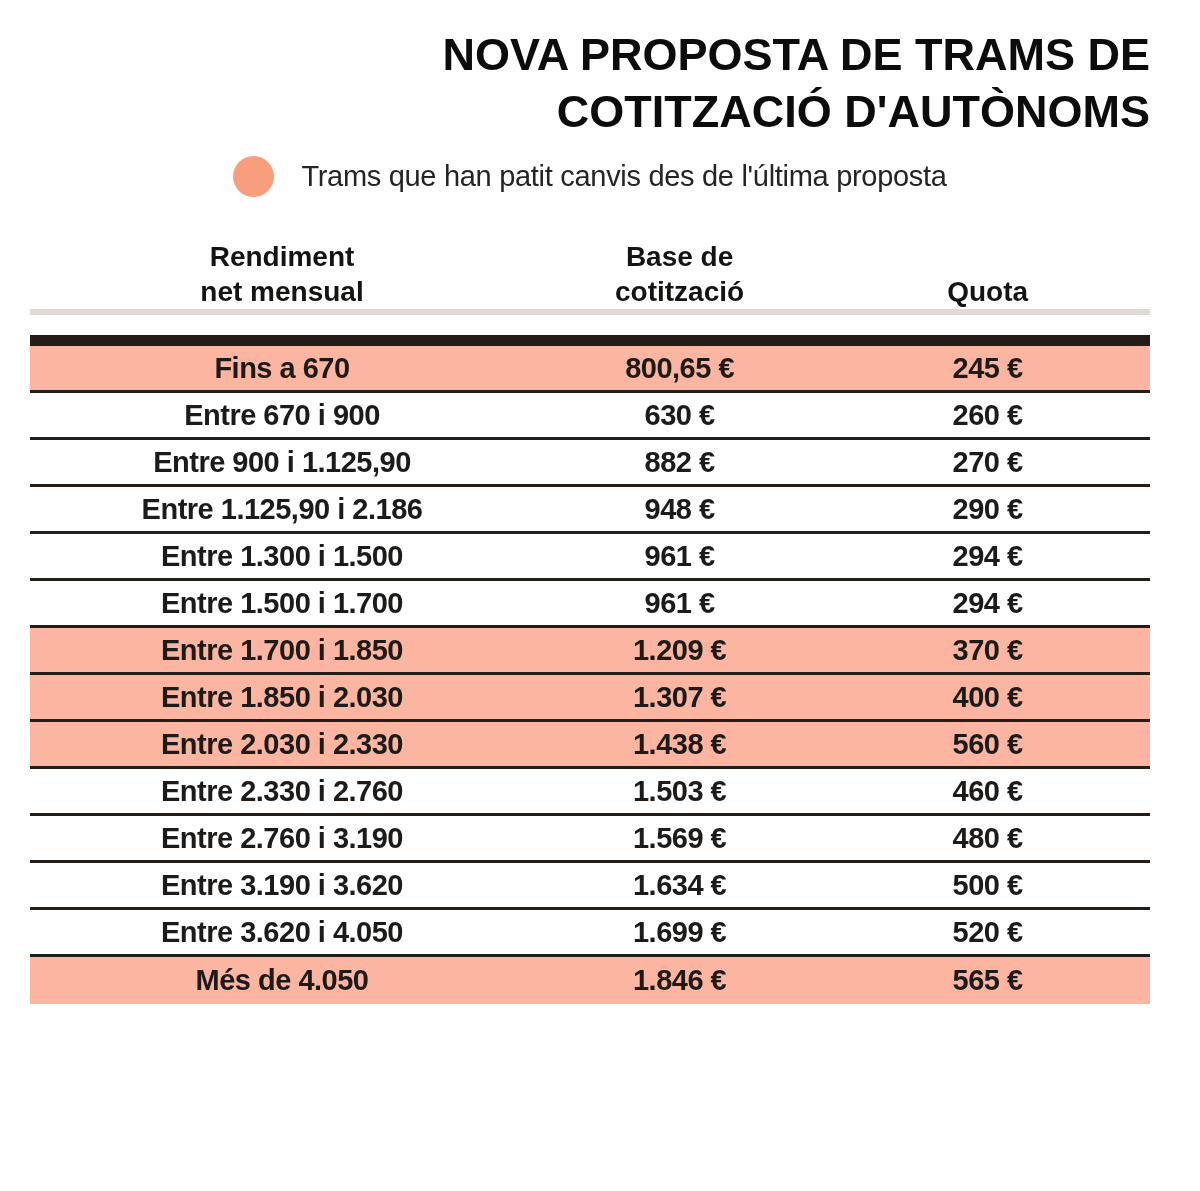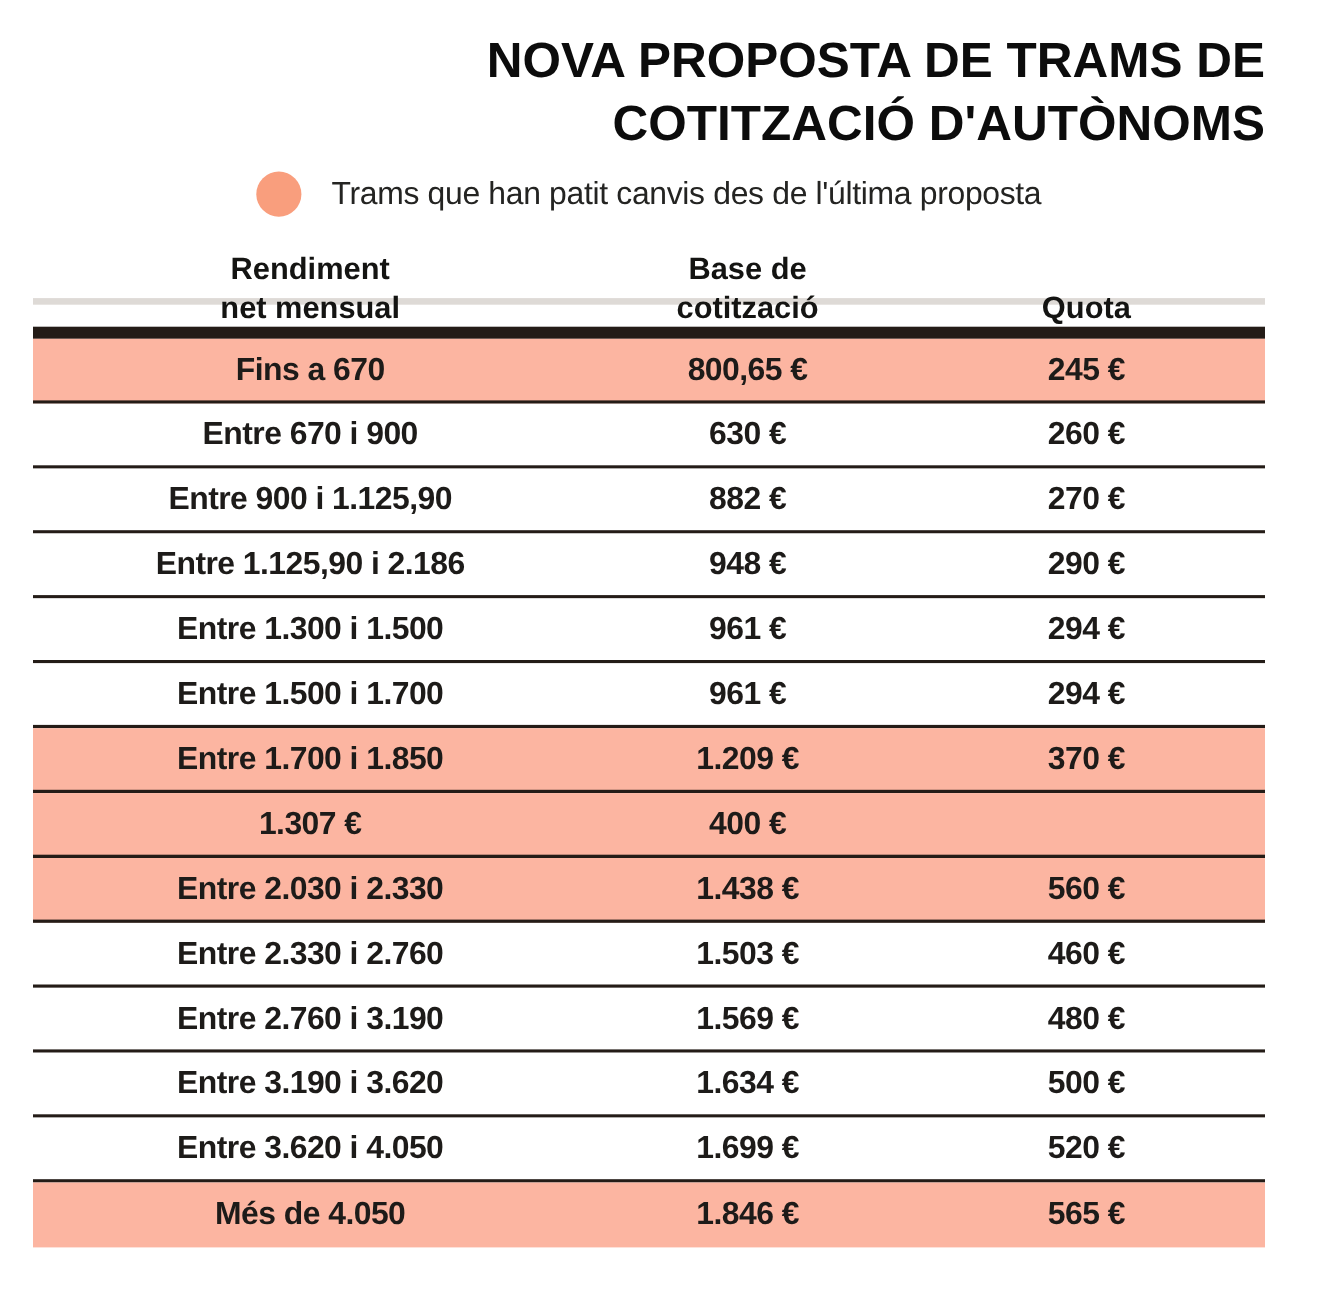--- a/index.html
+++ b/index.html
@@ -45,26 +45,26 @@
     background: var(--dot);
     flex: 0 0 auto;
   }
   .legend-text {
     font-size: 29px;
     font-weight: normal;
     color: #242422;
     letter-spacing: -0.3px;
   }
   .thead {
-    margin-top: 30px;
+    margin-top: 42px;
     position: relative;
     display: grid;
     grid-template-columns: 45% 26% 29%;
     align-items: end;
-    padding-bottom: 0;
+    padding-bottom: 26px;
   }
   .header-underline {
     position: absolute;
     left: 0; right: 0;
     bottom: 20px;
     height: 6px;
     background: #dedad6;
     z-index: 0;
   }
   .th {
@@ -78,21 +78,21 @@
     color: #141412;
   }
   .thick-rule {
     height: 11px;
     background: var(--rule);
   }
   .row {
     display: grid;
     grid-template-columns: 45% 26% 29%;
     align-items: center;
-    height: 59px;
+    height: 47px;
     border-bottom: 3px solid var(--rule);
     background: #ffffff;
   }
   .row:last-child { border-bottom: none; }
   .row.hl { background: var(--highlight); }
   .cell {
     text-align: center;
     font-size: 29px;
     font-weight: bold;
     letter-spacing: -0.5px;
@@ -153,20 +153,21 @@
         <div class="cell">Entre 1.500 i 1.700</div>
         <div class="cell">961 €</div>
         <div class="cell">294 €</div>
       </div>
       <div class="row hl">
         <div class="cell">Entre 1.700 i 1.850</div>
         <div class="cell">1.209 €</div>
         <div class="cell">370 €</div>
       </div>
       <div class="row hl">
+        <div class="cell">Entre 1.850 i 2.030</div>
         <div class="cell">1.307 €</div>
         <div class="cell">400 €</div>
       </div>
       <div class="row hl">
         <div class="cell">Entre 2.030 i 2.330</div>
         <div class="cell">1.438 €</div>
         <div class="cell">560 €</div>
       </div>
       <div class="row">
         <div class="cell">Entre 2.330 i 2.760</div>

